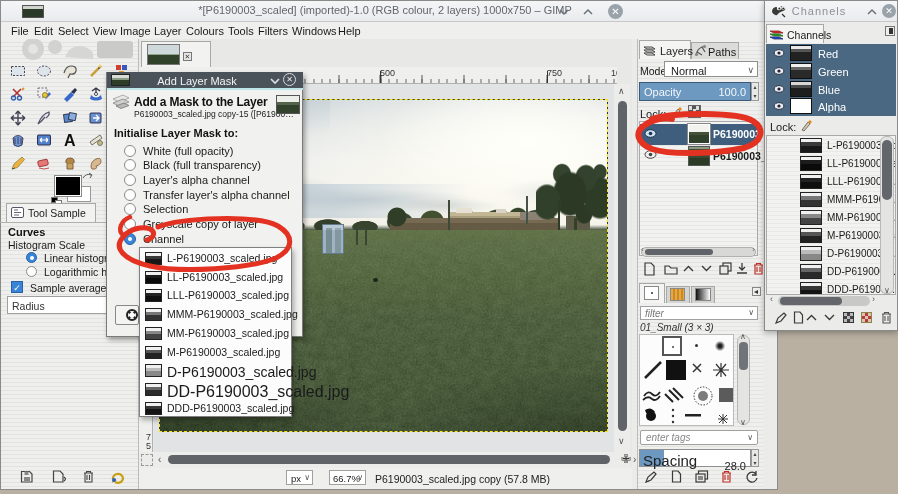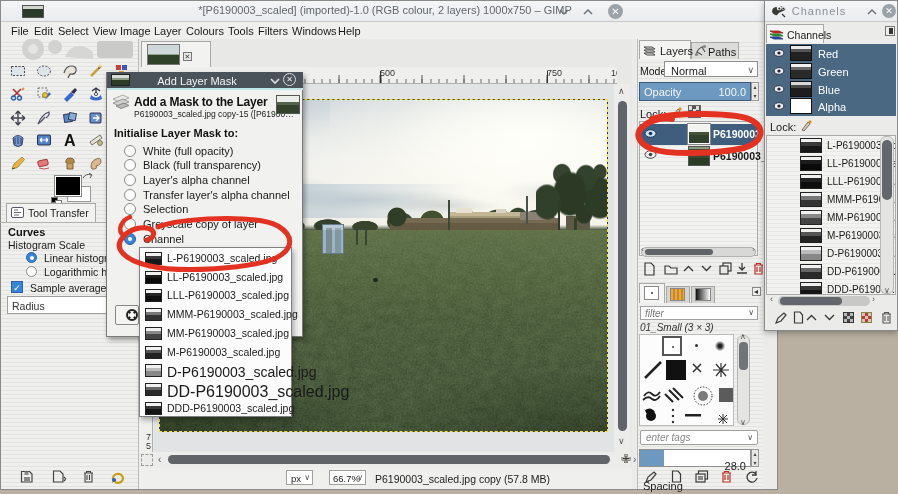--- a/index.html
+++ b/index.html
@@ -141,21 +141,21 @@
     </svg>
   <div class="abs" style="left:50px;top:158px;width:7px;height:6px;background:#000;border:1px solid #777;"></div>
   <div class="abs" style="left:54px;top:161px;width:7px;height:6px;background:#fff;border:1px solid #777;"></div>
 </div>
 
 <div class="abs" style="left:6px;top:203px;width:90px;height:19px;background:#f2f2f0;border:1px solid #a8a8a6;border-bottom:none;"></div>
 <svg class="abs" style="left:11px;top:207px;" width="13" height="11">
     <rect x="0.5" y="0.5" width="12" height="10" rx="1.5" fill="#fff" stroke="#556" stroke-width="1"></rect>
     <path d="M3 3 h4 M3 5.5 h7 M3 8 h5" stroke="#667" stroke-width="1"></path>
   </svg>
-<div class="abs" style="left:28px;top:207px;font-size:10.5px;color:#1a1a1a;">Tool Transfer</div>
+<div class="abs" style="left:28px;top:207px;font-size:10.5px;color:#1a1a1a;">Tool Sample</div>
 <div class="abs" style="left:0px;top:222px;width:137px;height:1px;background:#b0b0ae;"></div>
 <div class="abs" style="left:8px;top:226px;font-size:11px;font-weight:bold;color:#111;">Curves</div>
 <div class="abs" style="left:8px;top:239px;font-size:10.5px;color:#1a1a1a;">Histogram Scale</div>
 <div class="abs" style="left:26px;top:252px;width:11px;height:11px;border-radius:6px;background:#3a84d8;border:1px solid #2a62a8;"></div>
 <div class="abs" style="left:30px;top:256px;width:4px;height:4px;border-radius:2px;background:#fff;"></div>
 <div class="abs" style="left:44px;top:252px;font-size:10.5px;color:#1a1a1a;">Linear histogram</div>
 <div class="abs" style="left:26px;top:266px;width:11px;height:11px;border-radius:6px;background:#fdfdfd;border:1px solid #8a8a88;"></div>
 <div class="abs" style="left:44px;top:266px;font-size:10.5px;color:#1a1a1a;white-space:nowrap;">Logarithmic histogr</div>
 <div class="abs" style="left:11px;top:281px;width:12px;height:12px;background:#3a84d8;border:1px solid #2a62a8;color:#fff;font-size:9px;line-height:12px;text-align:center;">✓</div>
 <div class="abs" style="left:30px;top:282px;font-size:10.5px;color:#1a1a1a;">Sample average</div>
@@ -450,21 +450,21 @@
   <span style="position:absolute;left:2px;bottom:-3px;font-size:8px;color:#555;">∨</span>
 </div>
 
 <div class="abs" style="left:640px;top:430px;width:118px;height:15px;background:#fff;border:1px solid #a0a0a0;border-radius:2px;">
   <span style="position:absolute;left:5px;top:1px;font-size:10px;font-style:italic;color:#888;">enter tags</span>
   <span style="position:absolute;right:4px;top:2px;font-size:8px;color:#555;">∨</span>
 </div>
 
 <div class="abs" style="left:639px;top:449px;width:112px;height:18px;background:#fff;border:1px solid #909090;">
   <div class="abs" style="left:0;top:0;width:24px;height:16px;background:#6d99c0;"></div>
-  <span style="position:absolute;left:3px;top:2px;font-size:11px;color:#222;margin-top:28px;">Spacing</span>
+  <span style="position:absolute;left:3px;top:2px;font-size:15px;color:#222;">Spacing</span>
   <span style="position:absolute;right:4px;top:2px;font-size:11px;color:#222;margin-top:8px;">28.0</span>
 </div>
 <div class="abs" style="left:751px;top:449px;width:8px;height:18px;background:#e8e8e6;border:1px solid #999;font-size:6px;color:#444;text-align:center;line-height:9px;">▴<br>▾</div>
 
 <div class="abs" style="left:645px;top:470px;width:116px;height:15px;color:#3a3a3a;">
   <svg class="abs" style="left:0;top:1px;" width="13" height="12" viewBox="0 0 13 12">
       <path d="M1 11 l2 -5 6 -5 2 2 -5 6 z" fill="none" stroke="#3a3a3a" stroke-width="1.2"></path>
       <path d="M1 11 l3 -1" stroke="#3a3a3a"></path>
     </svg>
   <svg class="abs" style="left:26px;top:0;" width="11" height="13" viewBox="0 0 11 13">

